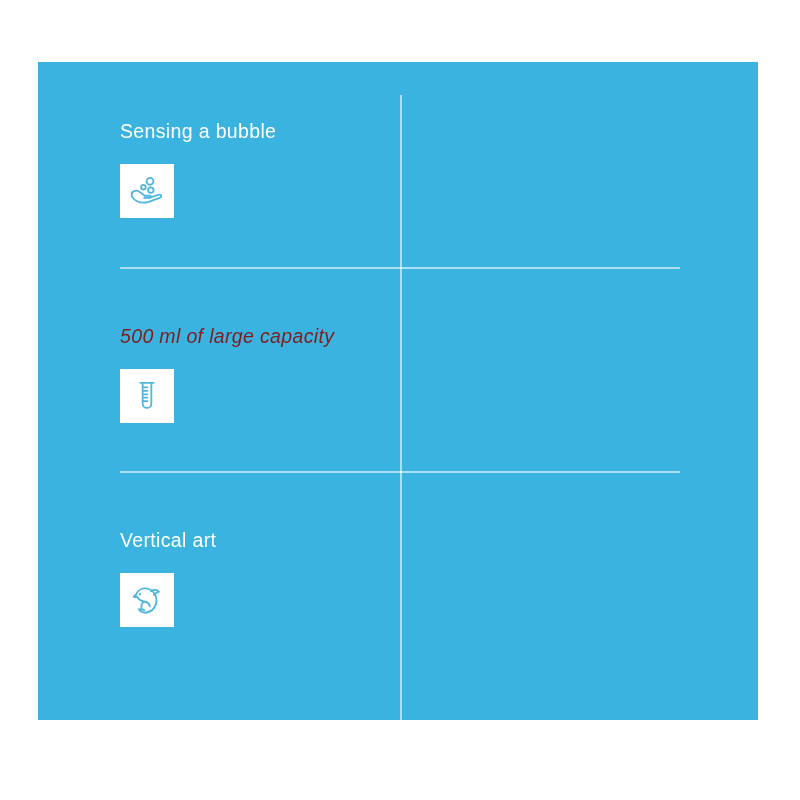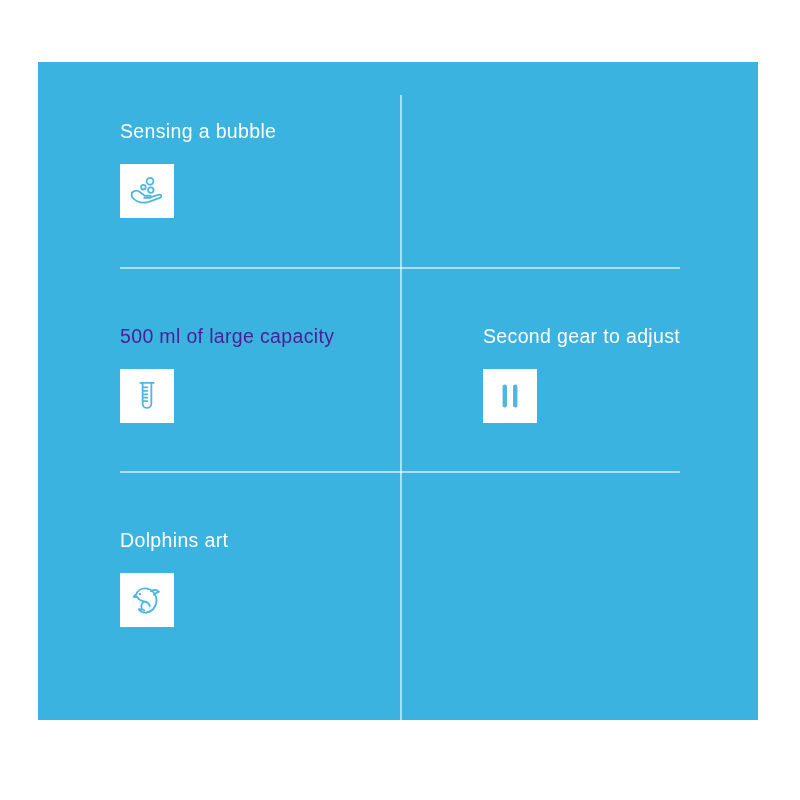--- a/index.html
+++ b/index.html
@@ -134,49 +134,40 @@
             <circle class="st" cx="24.0" cy="19.0" r="2.9" style="stroke: rgb(79, 182, 223);"></circle>
 
             <path class="st" d="M4.0 21.8 C7.2 19.0 10.4 19.3 12.8 21.4 L17.6 25.0 L23.0 25.0 C24.5 25.0 24.6 27.3 23.0 27.3 L17.0 27.3" style="stroke: rgb(79, 182, 223);"></path>
             <path class="st" d="M4.0 21.8 L4.0 26.0 C8.6 31.8 15.0 33.4 21.8 31.4 L34.0 27.0 C35.8 26.2 35.0 23.4 33.0 23.9 L24.2 26.4" style="stroke: rgb(79, 182, 223);"></path>
           </svg>
         </div>
       </div>
 
 
       <div class="cell row-1 col-0">
-        <div class="cell-label" style="color: #4c1d95;">500 ml of large capacity</div>
+        <div class="cell-label" style="color: #7f1d1d; font-style: italic;">500 ml of large capacity</div>
         <div class="icon-tile" style="background: rgb(255, 255, 255);">
           <svg viewBox="0 0 40 40">
 
             <path class="st" d="M13.0 6.2 L27.0 6.2" style="stroke: rgb(79, 182, 223);"></path>
 
             <path class="st" d="M15.4 6.6 L15.4 27.8 C15.4 30.4 17.4 32.6 20.0 32.6 C22.6 32.6 24.6 30.4 24.6 27.8 L24.6 6.6" style="stroke: rgb(79, 182, 223);"></path>
 
             <path class="st" d="M15.6 11.0 L20.4 11.0" style="stroke: rgb(79, 182, 223);"></path>
             <path class="st" d="M15.6 14.6 L20.4 14.6" style="stroke: rgb(79, 182, 223);"></path>
             <path class="st" d="M15.6 18.2 L20.4 18.2" style="stroke: rgb(79, 182, 223);"></path>
             <path class="st" d="M15.6 21.8 L20.4 21.8" style="stroke: rgb(79, 182, 223);"></path>
             <path class="st" d="M15.6 25.4 L20.4 25.4" style="stroke: rgb(79, 182, 223);"></path>
           </svg>
         </div>
       </div>
 
-      <div class="cell row-1 col-1">
-        <div class="cell-label" style="color: rgb(255, 255, 255);">Second gear to adjust</div>
-        <div class="icon-tile" style="background: rgb(255, 255, 255);">
-          <svg viewBox="0 0 40 40">
-            <rect class="sf" x="12.2" y="8.0" width="4.6" height="24.0" rx="2.3" style="fill: rgb(79, 182, 223);"></rect>
-            <rect class="sf" x="23.2" y="8.0" width="4.6" height="24.0" rx="2.3" style="fill: rgb(79, 182, 223);"></rect>
-          </svg>
-        </div>
-      </div>
 
       <div class="cell row-2 col-0">
-        <div class="cell-label" style="color: rgb(255, 255, 255);">Dolphins art</div>
+        <div class="cell-label" style="color: rgb(255, 255, 255);">Vertical art</div>
         <div class="icon-tile" style="background: rgb(255, 255, 255);">
           <svg viewBox="0 0 40 40">
 
             <path class="st" d="M8.6 14.4 C9.6 10.6 13.4 7.8 17.8 7.8 C24.6 7.8 30.0 13.6 30.0 20.6 C30.0 27.0 25.4 32.4 19.2 33.2" style="stroke: rgb(79, 182, 223);"></path>
 
             <path class="st" d="M24.2 10.8 C27.4 9.0 30.6 9.4 32.6 11.2 C30.2 12.0 28.4 13.2 27.2 14.6" style="stroke: rgb(79, 182, 223);"></path>
 
             <path class="st" d="M8.6 14.4 C7.4 15.0 6.4 15.8 6.0 16.8 C7.2 17.0 8.4 17.1 9.6 16.9" style="stroke: rgb(79, 182, 223);"></path>
 
             <path class="st" d="M9.6 16.9 C11.2 19.4 13.8 21.2 17.0 21.6 C20.0 22.0 22.4 23.8 23.0 26.6" style="stroke: rgb(79, 182, 223);"></path>

